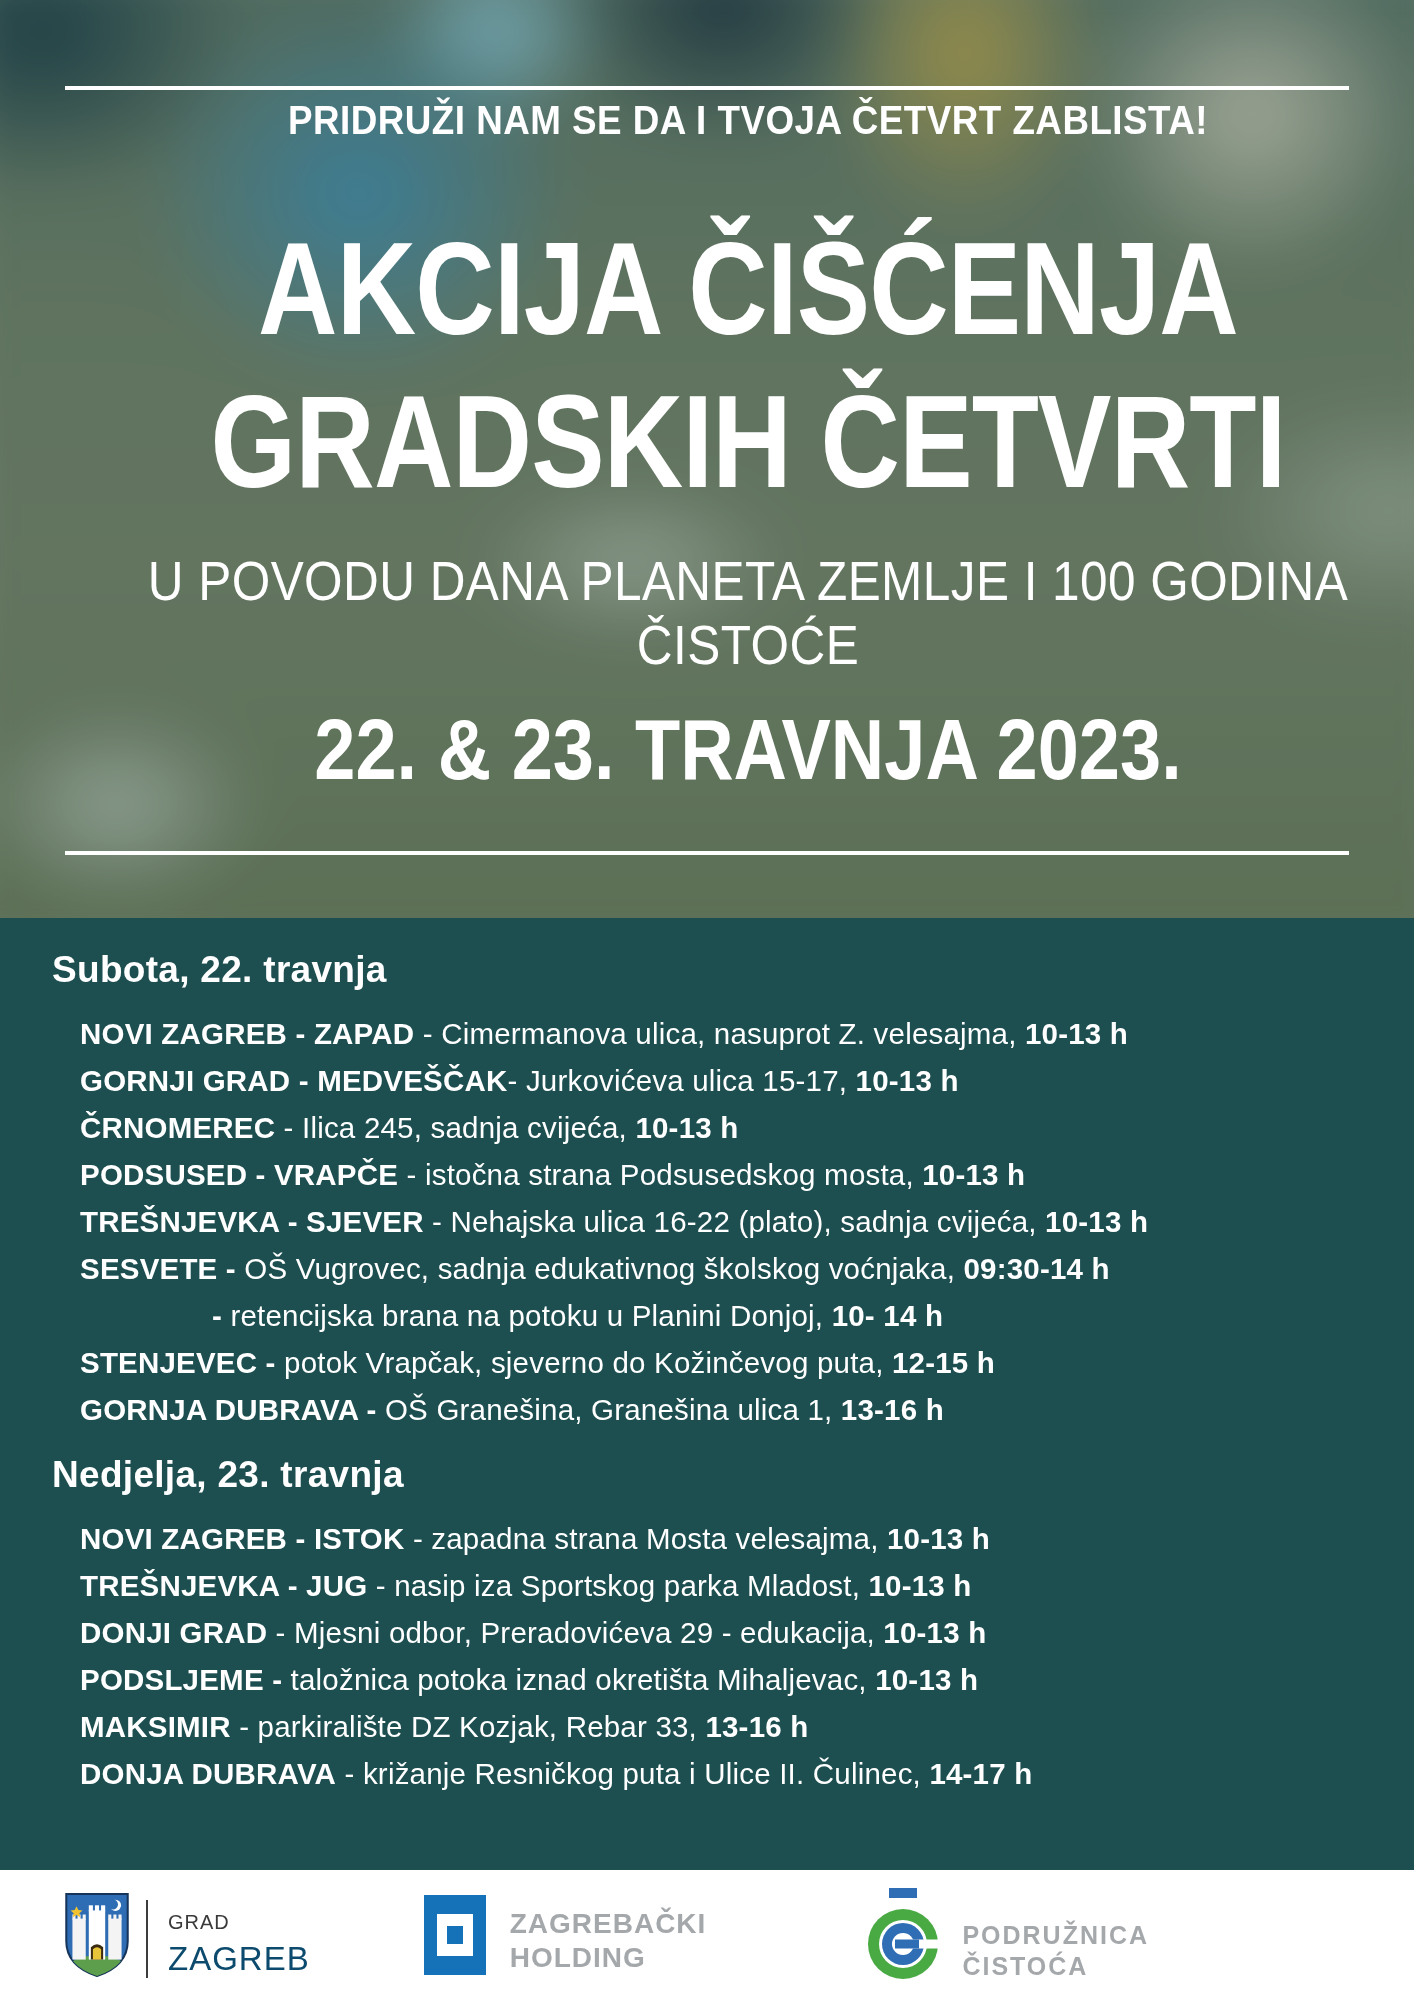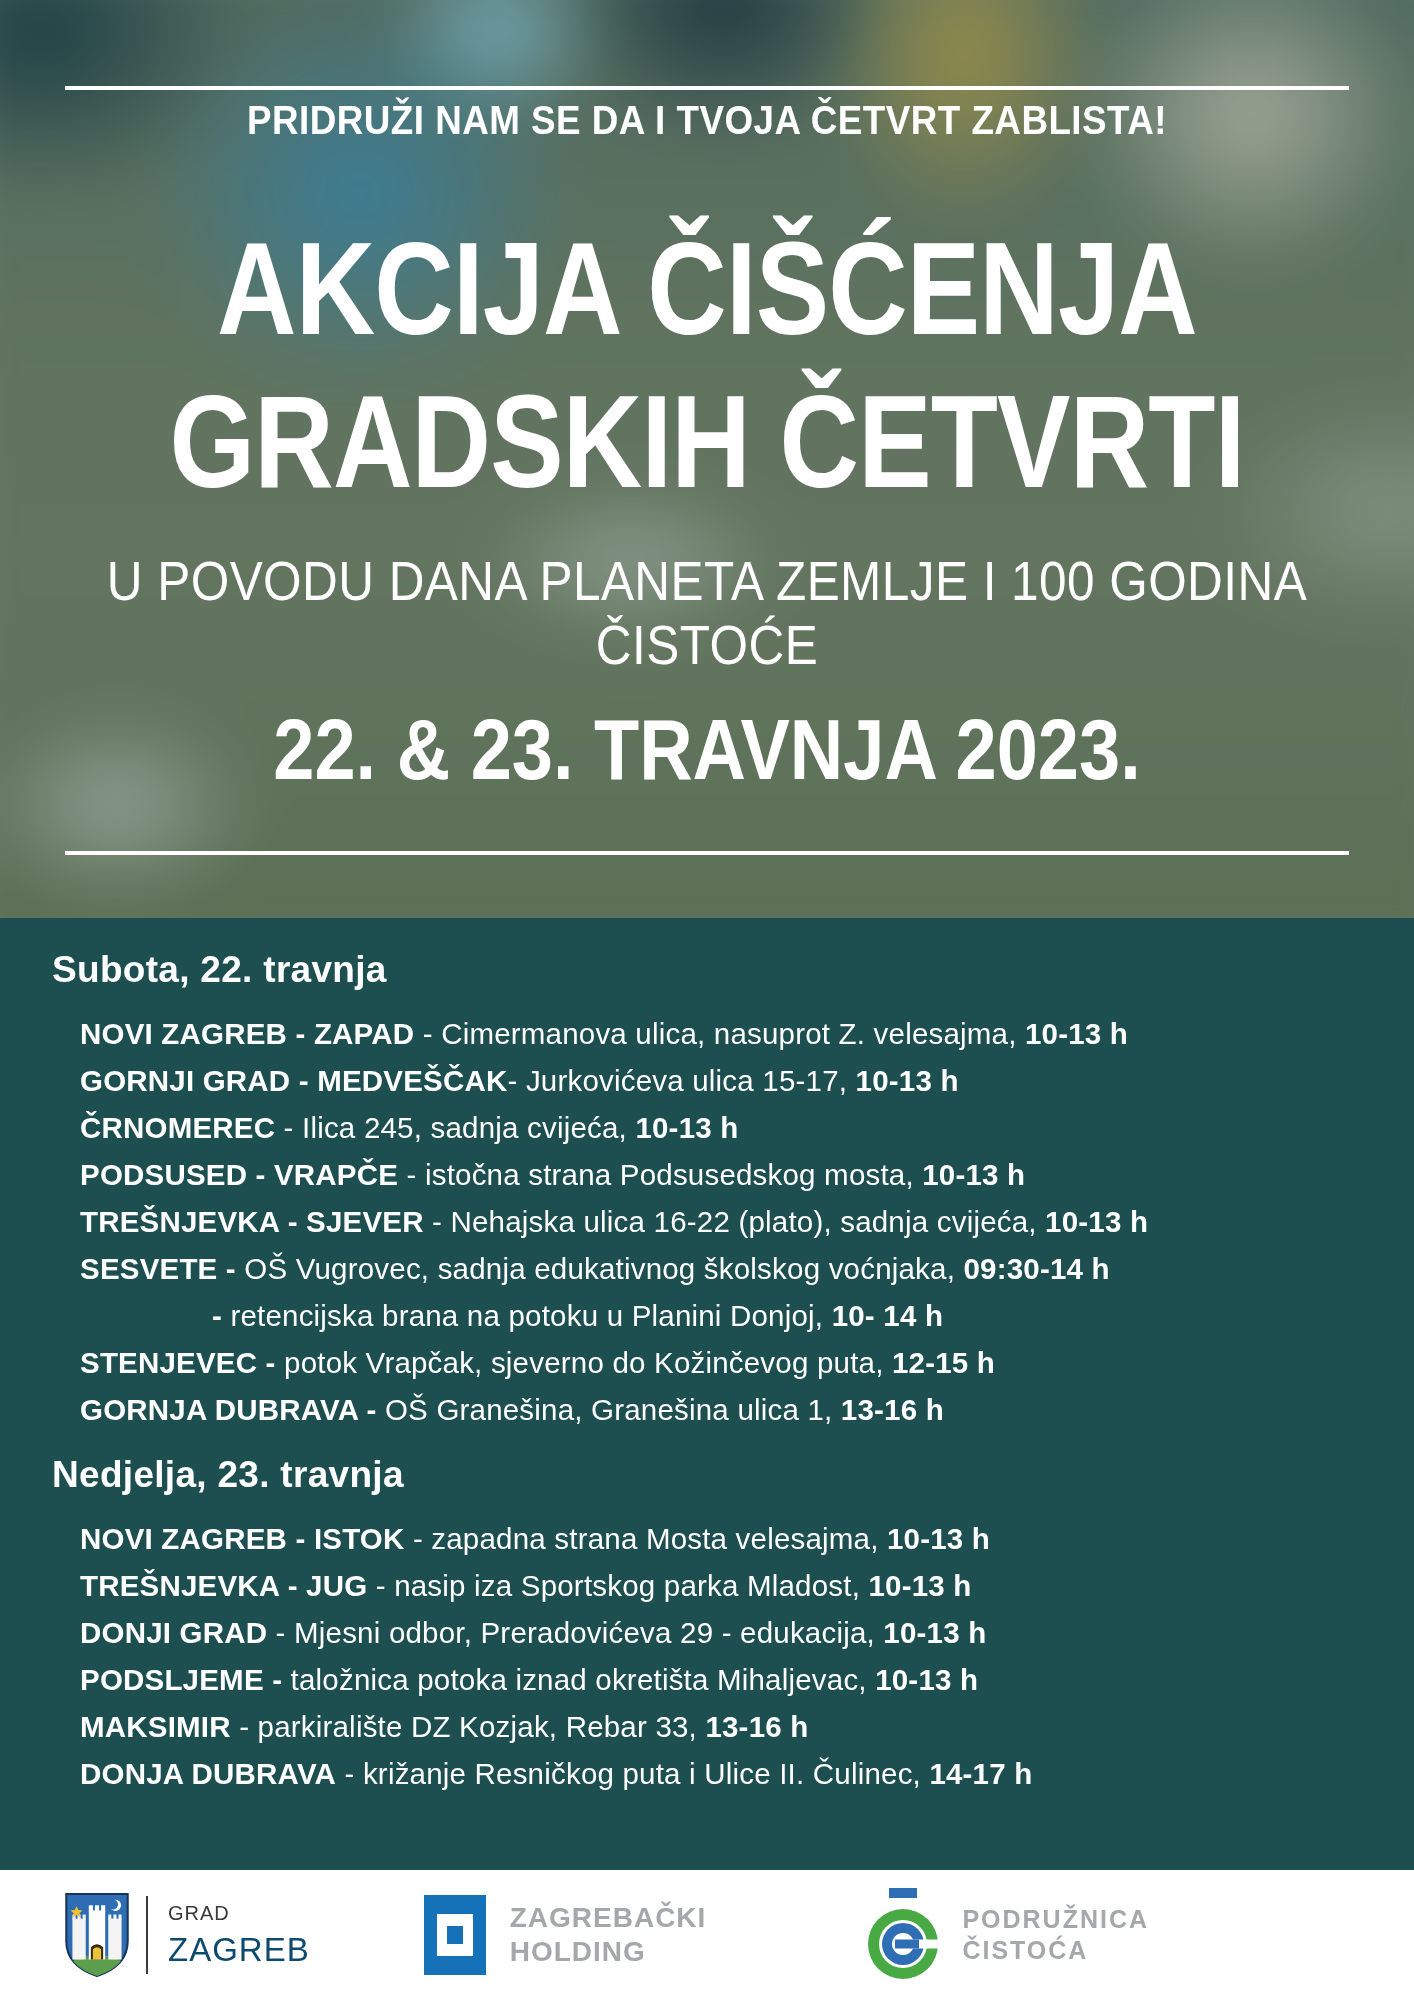--- a/index.html
+++ b/index.html
@@ -16,21 +16,21 @@
       radial-gradient(180px 150px at 36% 8%,  rgba(150,212,232,.95), transparent 65%),
       radial-gradient(250px 220px at 51% 5%,  rgba(24,44,60,.9), transparent 66%),
       radial-gradient(230px 280px at 67% 10%, rgba(214,180,74,.85), transparent 64%),
       radial-gradient(280px 260px at 86% 16%, rgba(228,222,202,.85), transparent 64%),
       radial-gradient(240px 170px at 11% 84%, rgba(206,216,206,.75), transparent 60%),
       radial-gradient(260px 140px at 45% 60%, rgba(218,224,214,.6), transparent 60%),
       radial-gradient(300px 200px at 95% 55%, rgba(200,210,195,.55), transparent 60%),
       linear-gradient(180deg, #5f7a6e 0%, #77876d 35%, #7d8a6e 60%, #72825f 100%);
   }
   .hero-tint { position:absolute; inset:0; background:rgba(40,70,64,.30); }
-  .hero-content { position:absolute; inset:0; color:#fff; text-align:center; }
+  .hero-content { position:absolute; inset:0; color:#fff; text-align:center;padding-left:41px; }
 
   .rule { position:absolute; left:65px; width:1284px; height:4px; background:#fff; }
   .rule-top { top:86px; }
   .rule-bottom { top:851px; }
 
   .tagline { position:absolute; top:98px; width:100%; font-size:40px; font-weight:700;
     letter-spacing:.5px; transform:scaleX(.92); transform-origin:50% 50%; }
   .big-title { position:absolute; top:212px; width:100%; font-size:131px; font-weight:700;
     line-height:1.17; letter-spacing:-1px; transform:scaleX(.84); transform-origin:50% 50%; }
   .subtitle { position:absolute; top:549px; width:100%; font-size:55px; font-weight:400;
@@ -41,21 +41,21 @@
   
   .schedule { width:100%; height:952px; background:#1d4e50; color:#fff; padding:30px 30px 0 52px; }
   .day-heading { font-size:37px; font-weight:700; line-height:44px; margin:0 0 18px 0; letter-spacing:.3px; }
   .day-heading.second { margin-top:20px; }
   .row { padding-left:28px; font-size:29.5px; line-height:47px; letter-spacing:.2px; white-space:nowrap; }
   .row .b { font-weight:700; }
   .row.indent { padding-left:160px; }
 
   
   .footer { width:100%; height:130px; background:#fff; display:flex; align-items:center; padding-left:64px; }
-  .logo-group { display:flex; align-items:center; }
+  .logo-group { display:flex; align-items:flex-end; }
   .zg-divider { width:2px; height:78px; background:#3c3c3c; margin:0 20px 0 16px; }
   .zg-text .t1 { font-size:20px; color:#3a3a3a; letter-spacing:1px; margin-bottom:6px; }
   .zg-text .t2 { font-size:33px; color:#0c4a6e; font-weight:500; letter-spacing:1px; }
   .holding-group { margin-left:114px; }
   .holding-text { margin-left:24px; font-size:28px; font-weight:700; color:#a5a8ab; letter-spacing:1px; line-height:34px; }
   .cistoca-group { margin-left:160px; }
   .cistoca-text { margin-left:22px; font-size:25px; font-weight:700; color:#a5a8ab; letter-spacing:2px; line-height:31px; }
 </style>
 </head>
 <body>

